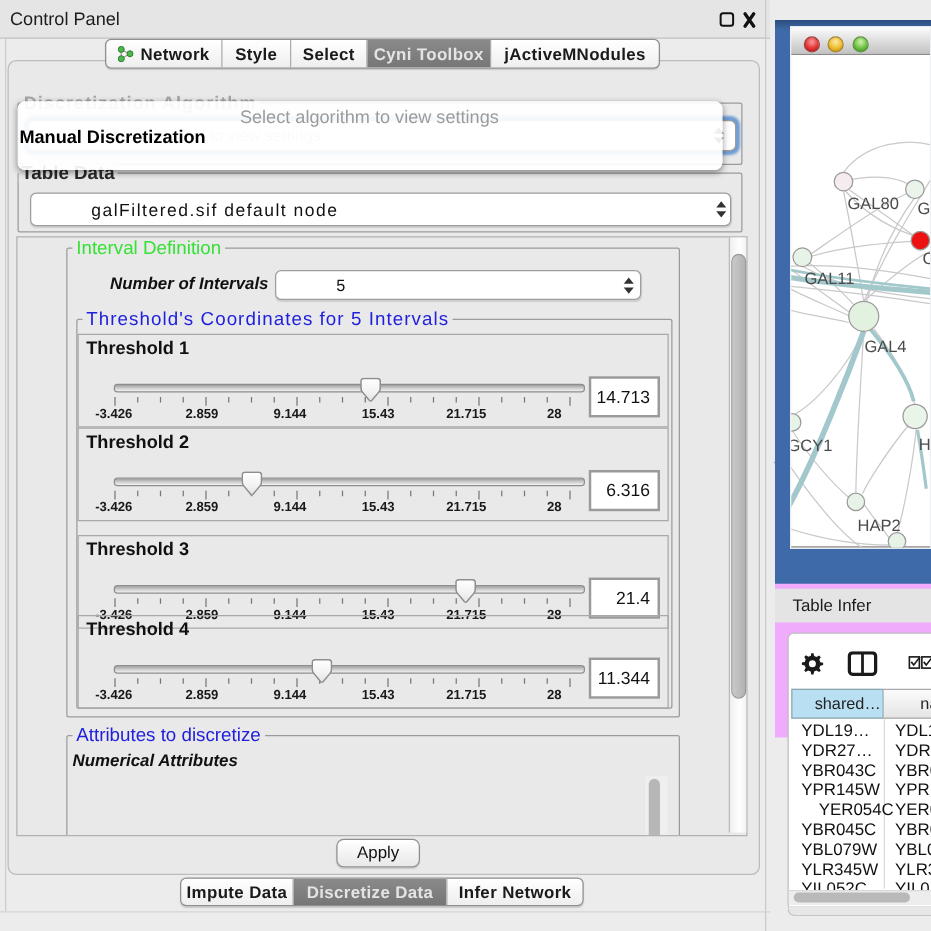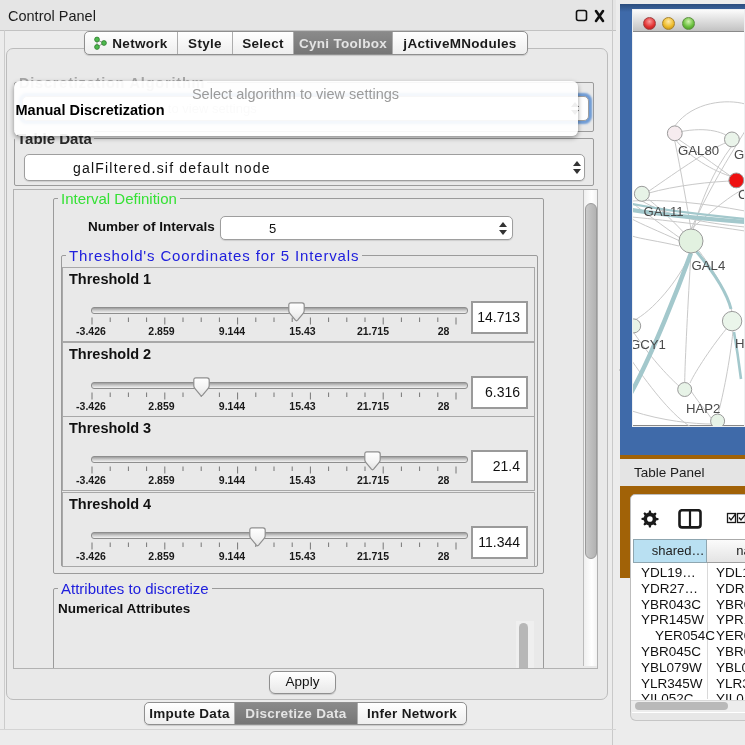--- a/index.html
+++ b/index.html
@@ -31,40 +31,40 @@
   
   .combo{position:absolute;background:#ffffff;border:1px solid #9e9e9e;
     border-radius:5px;font-size:13px;color:#111;display:flex;align-items:center;
     box-shadow:0 1px 1px rgba(0,0,0,0.12);}
   .combo .cv{padding-left:2px;margin-left:46px;}
   .arr{position:absolute;width:8px;color:#333;}
   .arr:before{content:"";position:absolute;left:0;top:0;border:4px solid transparent;
      border-bottom:5px solid #333;}
   .arr:after{content:"";position:absolute;left:0;top:12px;border:4px solid transparent;
      border-top:5px solid #333;}
-  .bold13{font-weight:bold;font-size:13.5px;color:#111;}
+  .bold13{font-weight:bold;font-size:13.5px;color:#111;font-style:italic;}
   
   .tp{position:absolute;left:48px;width:471px;height:73px;border:1px solid #a8a8a8;}
   .tp .tt{position:absolute;left:6px;top:3px;font-weight:bold;font-size:14.5px;color:#111;}
   .track{position:absolute;left:28px;top:39px;width:375px;height:5px;border-radius:3px;
      border:1px solid #8e8e8e;background:linear-gradient(#9d9d9d,#c9c9c9 45%,#f2f2f2);}
   .thumb{position:absolute;top:34px;width:17px;height:20px;}
   .vbox{position:absolute;left:408px;top:33px;width:57px;height:33px;background:#fff;
      border:2px solid #9a9a9a;box-sizing:border-box;font-size:14px;color:#111;text-align:right;
      line-height:29px;padding-right:6px;}
   .lbl{position:absolute;top:57px;font-size:10.5px;font-weight:bold;color:#191919;}
   
   .item{font-size:13px;color:#111;padding-left:3px;height:15.5px;line-height:15.5px;}
   
   #apply{position:absolute;left:269px;top:671px;width:65px;height:21px;
     background:linear-gradient(#ffffff,#e8e8e8);border:1px solid #8f8f8f;
     border-radius:6px;font-size:13.5px;color:#111;text-align:center;line-height:20px;
     box-shadow:0 1px 1px rgba(0,0,0,0.15);}
   
-  #rside{left:620px;top:4px;width:125px;height:574px;background:#a16207;}
+  #rside{left:620px;top:16px;width:125px;height:574px;background:#f0abfc;}
   #desk{position:absolute;left:0;top:0;width:125px;height:451px;
      background:linear-gradient(#2b4d7d,#3f6aa9 8px,#3f6aa9);}
   #frame{position:absolute;left:12px;top:5px;width:113px;height:418px;
      background:#ffffff;border:1.5px solid #edeff1;box-sizing:border-box;}
   #ftitle{position:absolute;left:0;top:0;width:100%;height:21px;
      background:linear-gradient(#fbfbfb,#c2c2c2);border-bottom:1px solid #8a8a8a;}
   .tl{position:absolute;top:7px;width:11px;height:11px;border-radius:50%;}
   #tpanelhdr{position:absolute;left:0;top:454.5px;width:125px;height:27px;
      background:#e4e4e4;}
   #tpanelhdr .t{position:absolute;left:14px;top:6px;font-size:13.5px;color:#1c1c1c;}
@@ -214,21 +214,21 @@
           <linearGradient id="tg2" x1="0" y1="0" x2="0" y2="1">
       <stop offset="0" stop-color="#ffffff"></stop>
             <stop offset="0.6" stop-color="#f2f2f2"></stop>
             <stop offset="1" stop-color="#e2e2e2"></stop>
           </linearGradient>
         </defs>
       <path d="M3,0.8 H14 Q16.2,0.8 16.2,3 V8.5 Q16.2,10.3 15,11.7 L9.6,18.2 Q8.5,19.4 7.4,18.2 L2,11.7 Q0.8,10.3 0.8,8.5 V3 Q0.8,0.8 3,0.8 Z" fill="url(#tg2)" stroke="#8e8e8e" stroke-width="1.2"></path>
       </svg>
     <div class="vbox">6.316</div>
   </div>
-  <div class="tp" style="top:226px;text-decoration:underline;">
+  <div class="tp" style="top:238px;text-decoration:underline;">
     <div class="tt">Threshold 3</div>
     <div class="track"></div>
     <svg class="abs" style="left:27px;top:49px;" width="378" height="9">
         <line x1="2.0" y1="0.5" x2="2.0" y2="7.5" stroke="#777777" stroke-width="1"></line>
         <line x1="20.2" y1="0.5" x2="20.2" y2="5" stroke="#777777" stroke-width="1"></line>
         <line x1="38.4" y1="0.5" x2="38.4" y2="5" stroke="#777777" stroke-width="1"></line>
         <line x1="56.6" y1="0.5" x2="56.6" y2="5" stroke="#777777" stroke-width="1"></line>
         <line x1="74.8" y1="0.5" x2="74.8" y2="7.5" stroke="#777777" stroke-width="1"></line>
         <line x1="93.0" y1="0.5" x2="93.0" y2="5" stroke="#777777" stroke-width="1"></line>
         <line x1="111.2" y1="0.5" x2="111.2" y2="5" stroke="#777777" stroke-width="1"></line>
@@ -405,21 +405,21 @@
        <text x="105" y="168">C</text>
        <text x="10.5" y="184.5">GAL11</text>
        <text x="58.5" y="238.5">GAL4</text>
        <text x="-3" y="317.5">GCY1</text>
        <text x="102" y="317">H</text>
        <text x="53" y="381.5">HAP2</text>
      </g>
    </svg>
  </div>
  <div id="tpanelhdr">
-      <div class="t">Table Panel</div>
+      <div class="t">Table Infer</div>
     </div>
  <div id="tcard">
 
   <svg style="position:absolute;left:9px;top:14px;" width="110" height="20" viewBox="0 0 110 20">
     <g fill="#1a1a1a">
       <path d="M9,1.5 L10.8,1.5 L11.3,3.8 a5.6,5.6 0 0 1 1.9,0.8 l2.1,-1.2 L16.6,4.7 L15.4,6.8 a5.6,5.6 0 0 1 0.8,1.9 L18.5,9.2 L18.5,11 L16.2,11.5 a5.6,5.6 0 0 1 -0.8,1.9 l1.2,2.1 L15.3,16.6 L13.2,15.4 a5.6,5.6 0 0 1 -1.9,0.8 L10.8,18.5 L9,18.5 L8.5,16.2 a5.6,5.6 0 0 1 -1.9,-0.8 l-2.1,1.2 L3.4,15.3 L4.6,13.2 a5.6,5.6 0 0 1 -0.8,-1.9 L1.5,10.8 L1.5,9 L3.8,8.5 a5.6,5.6 0 0 1 0.8,-1.9 L3.4,4.5 L4.7,3.2 L6.8,4.4 a5.6,5.6 0 0 1 1.9,-0.8 Z M9.9,7.2 a2.8,2.8 0 1 0 0,5.6 a2.8,2.8 0 0 0 0,-5.6 Z"></path>
     </g>
     <rect x="39.5" y="1.2" width="21" height="17.2" rx="2.6" fill="none" stroke="#1a1a1a" stroke-width="2.6"></rect>
     <line x1="50" y1="2" x2="50" y2="18" stroke="#1a1a1a" stroke-width="2.2"></line>
     <g stroke="#1a1a1a" stroke-width="1.3" fill="none">

